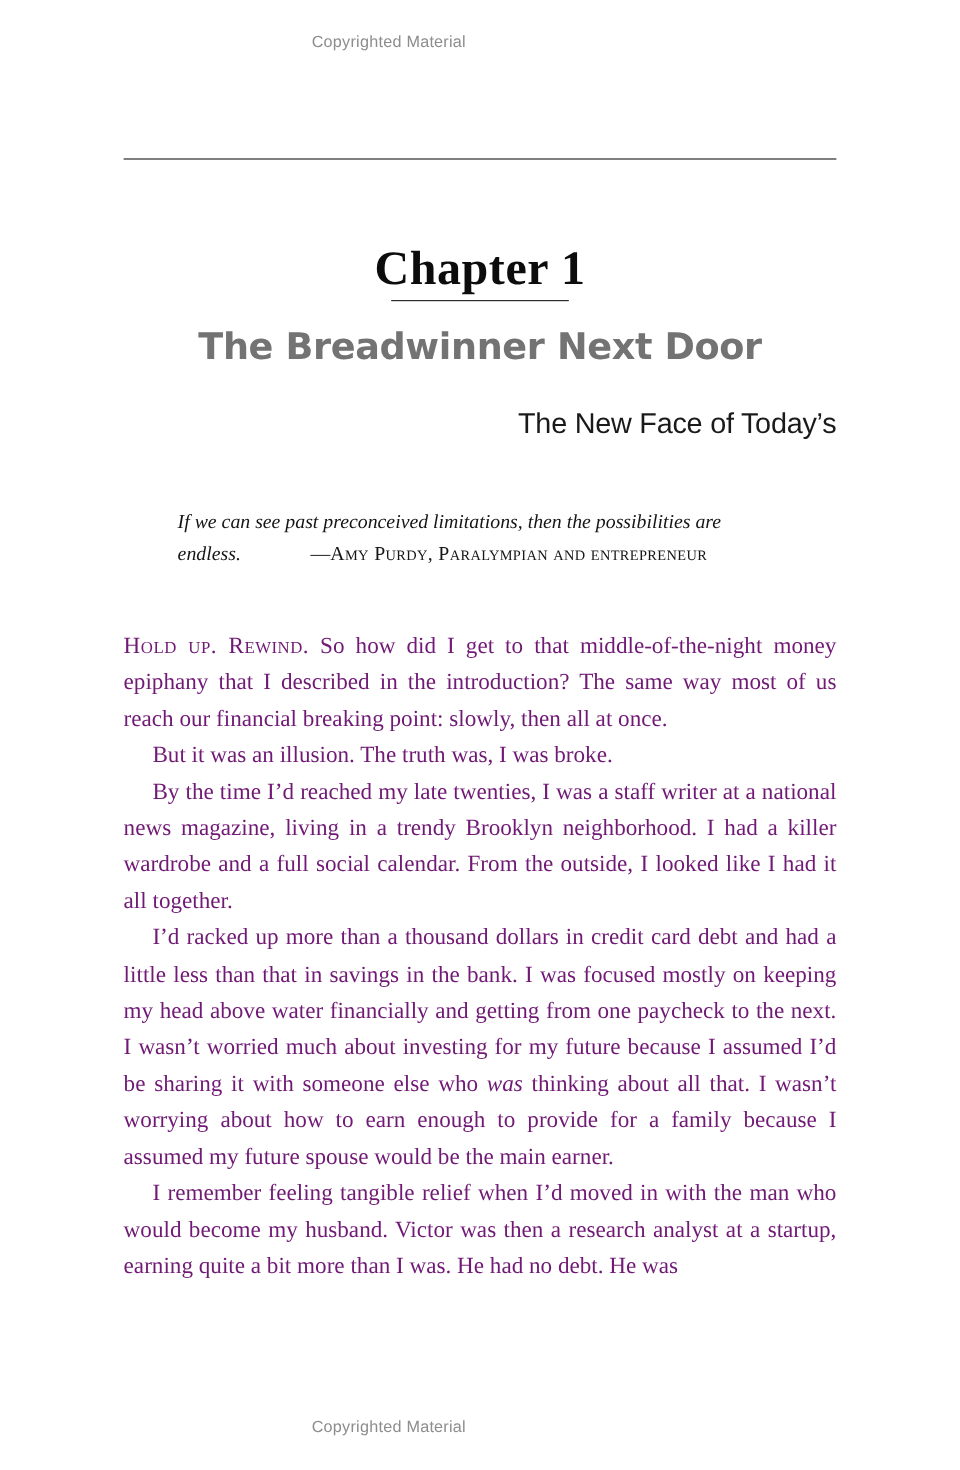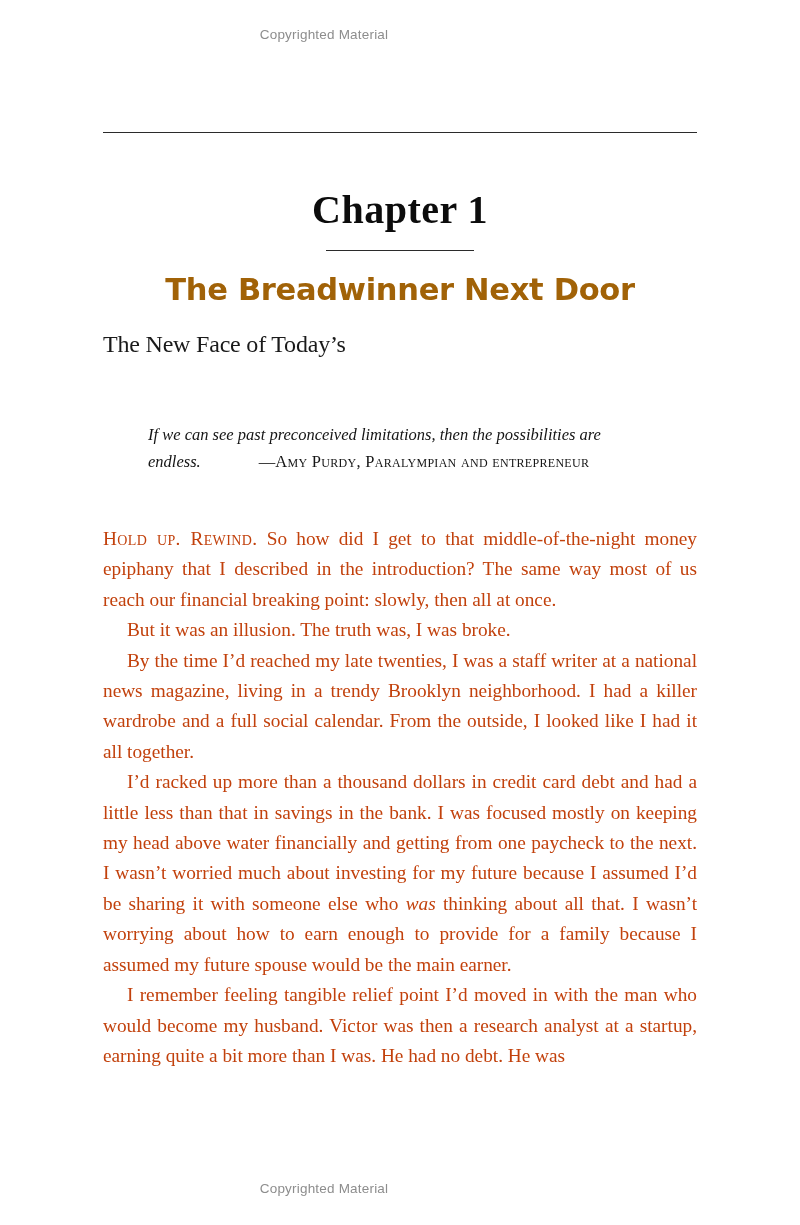--- a/index.html
+++ b/index.html
@@ -36,21 +36,21 @@
     left: 103px;
     top: 132px;
     width: 594px;
     height: 0;
     border-top: 1.6px solid #2b2b2b;
   }
 
   .chapter-number {
     position: absolute;
     left: 103px;
-    top: 186px;
+    top: 200px;
     width: 594px;
     text-align: center;
     font-family: "Liberation Serif", "DejaVu Serif", serif;
     font-weight: bold;
     font-size: 40px;
     letter-spacing: 0.5px;
     color: #0c0c0c;
   }
 
   .mid-rule {
@@ -65,30 +65,30 @@
   .chapter-title {
     position: absolute;
     left: 83px;
     top: 272px;
     width: 634px;
     text-align: center;
     font-family: "DejaVu Sans", "Liberation Sans", sans-serif;
     font-weight: bold;
     font-size: 30.5px;
     letter-spacing: -0.3px;
-    color: #a16207;
+    color: #737373;
   }
 
   .chapter-subtitle {
     position: absolute;
     left: 103px;
-    top: 328px;
+    top: 338px;
     width: 594px;
-    text-align: left;
-    font-family: Liberation Serif, serif;
+    text-align: right;
+    font-family: Liberation Sans, sans-serif;
     font-weight: normal;
     font-size: 24px;
     line-height: 32px;
     letter-spacing: -0.2px;
     color: #1a1a1a;
   }
 
   
   .epigraph {
     position: absolute;
@@ -118,21 +118,21 @@
 
   
   .body-text {
     position: absolute;
     left: 103px;
     top: 524px;
     width: 594px;
     font-size: 19.3px;
     line-height: 30.4px;
     text-align: justify;
-    color: #c2410c;
+    color: #701a75;
   }
   .body-text p {
     margin: 0;
     text-indent: 24px;
     hyphens: auto;
     -webkit-hyphens: auto;
   }
   .body-text p.first {
     text-indent: 0;
   }
@@ -171,19 +171,19 @@
   <div class="body-text">
 
     <p class="first"><span class="smallcaps">Hold up. Rewind.</span><span> So how did I get to that middle-of-the-night money epiphany that I described in the introduction? The same way most of us reach our financial breaking point: slowly, then all at once.</span></p>
 
     <p>But it was an illusion. The truth was, I was broke.</p>
 
     <p>By the time I’d reached my late twenties, I was a staff writer at a national news magazine, living in a trendy Brooklyn neighborhood. I had a killer wardrobe and a full social calendar. From the outside, I looked like I had it all together.</p>
 
     <p><span>I’d racked up more than a thousand dollars in credit card debt and had a little less than that in savings in the bank. I was focused mostly on keeping my head above water financially and getting from one paycheck to the next. I wasn’t worried much about investing for my future because I assumed I’d be sharing it with someone else who </span><span class="ital">was</span><span> thinking about all that. I wasn’t worrying about how to earn enough to provide for a family because I assumed my future spouse would be the main earner.</span></p>
 
-    <p>I remember feeling tangible relief point I’d moved in with the man who would become my husband. Victor was then a research analyst at a startup, earning quite a bit more than I was. He had no debt. He was</p>
+    <p>I remember feeling tangible relief when I’d moved in with the man who would become my husband. Victor was then a research analyst at a startup, earning quite a bit more than I was. He had no debt. He was</p>
 
   </div>
 
   <div class="watermark watermark-bottom">Copyrighted Material</div>
 
 </div>
 
 </body></html>

